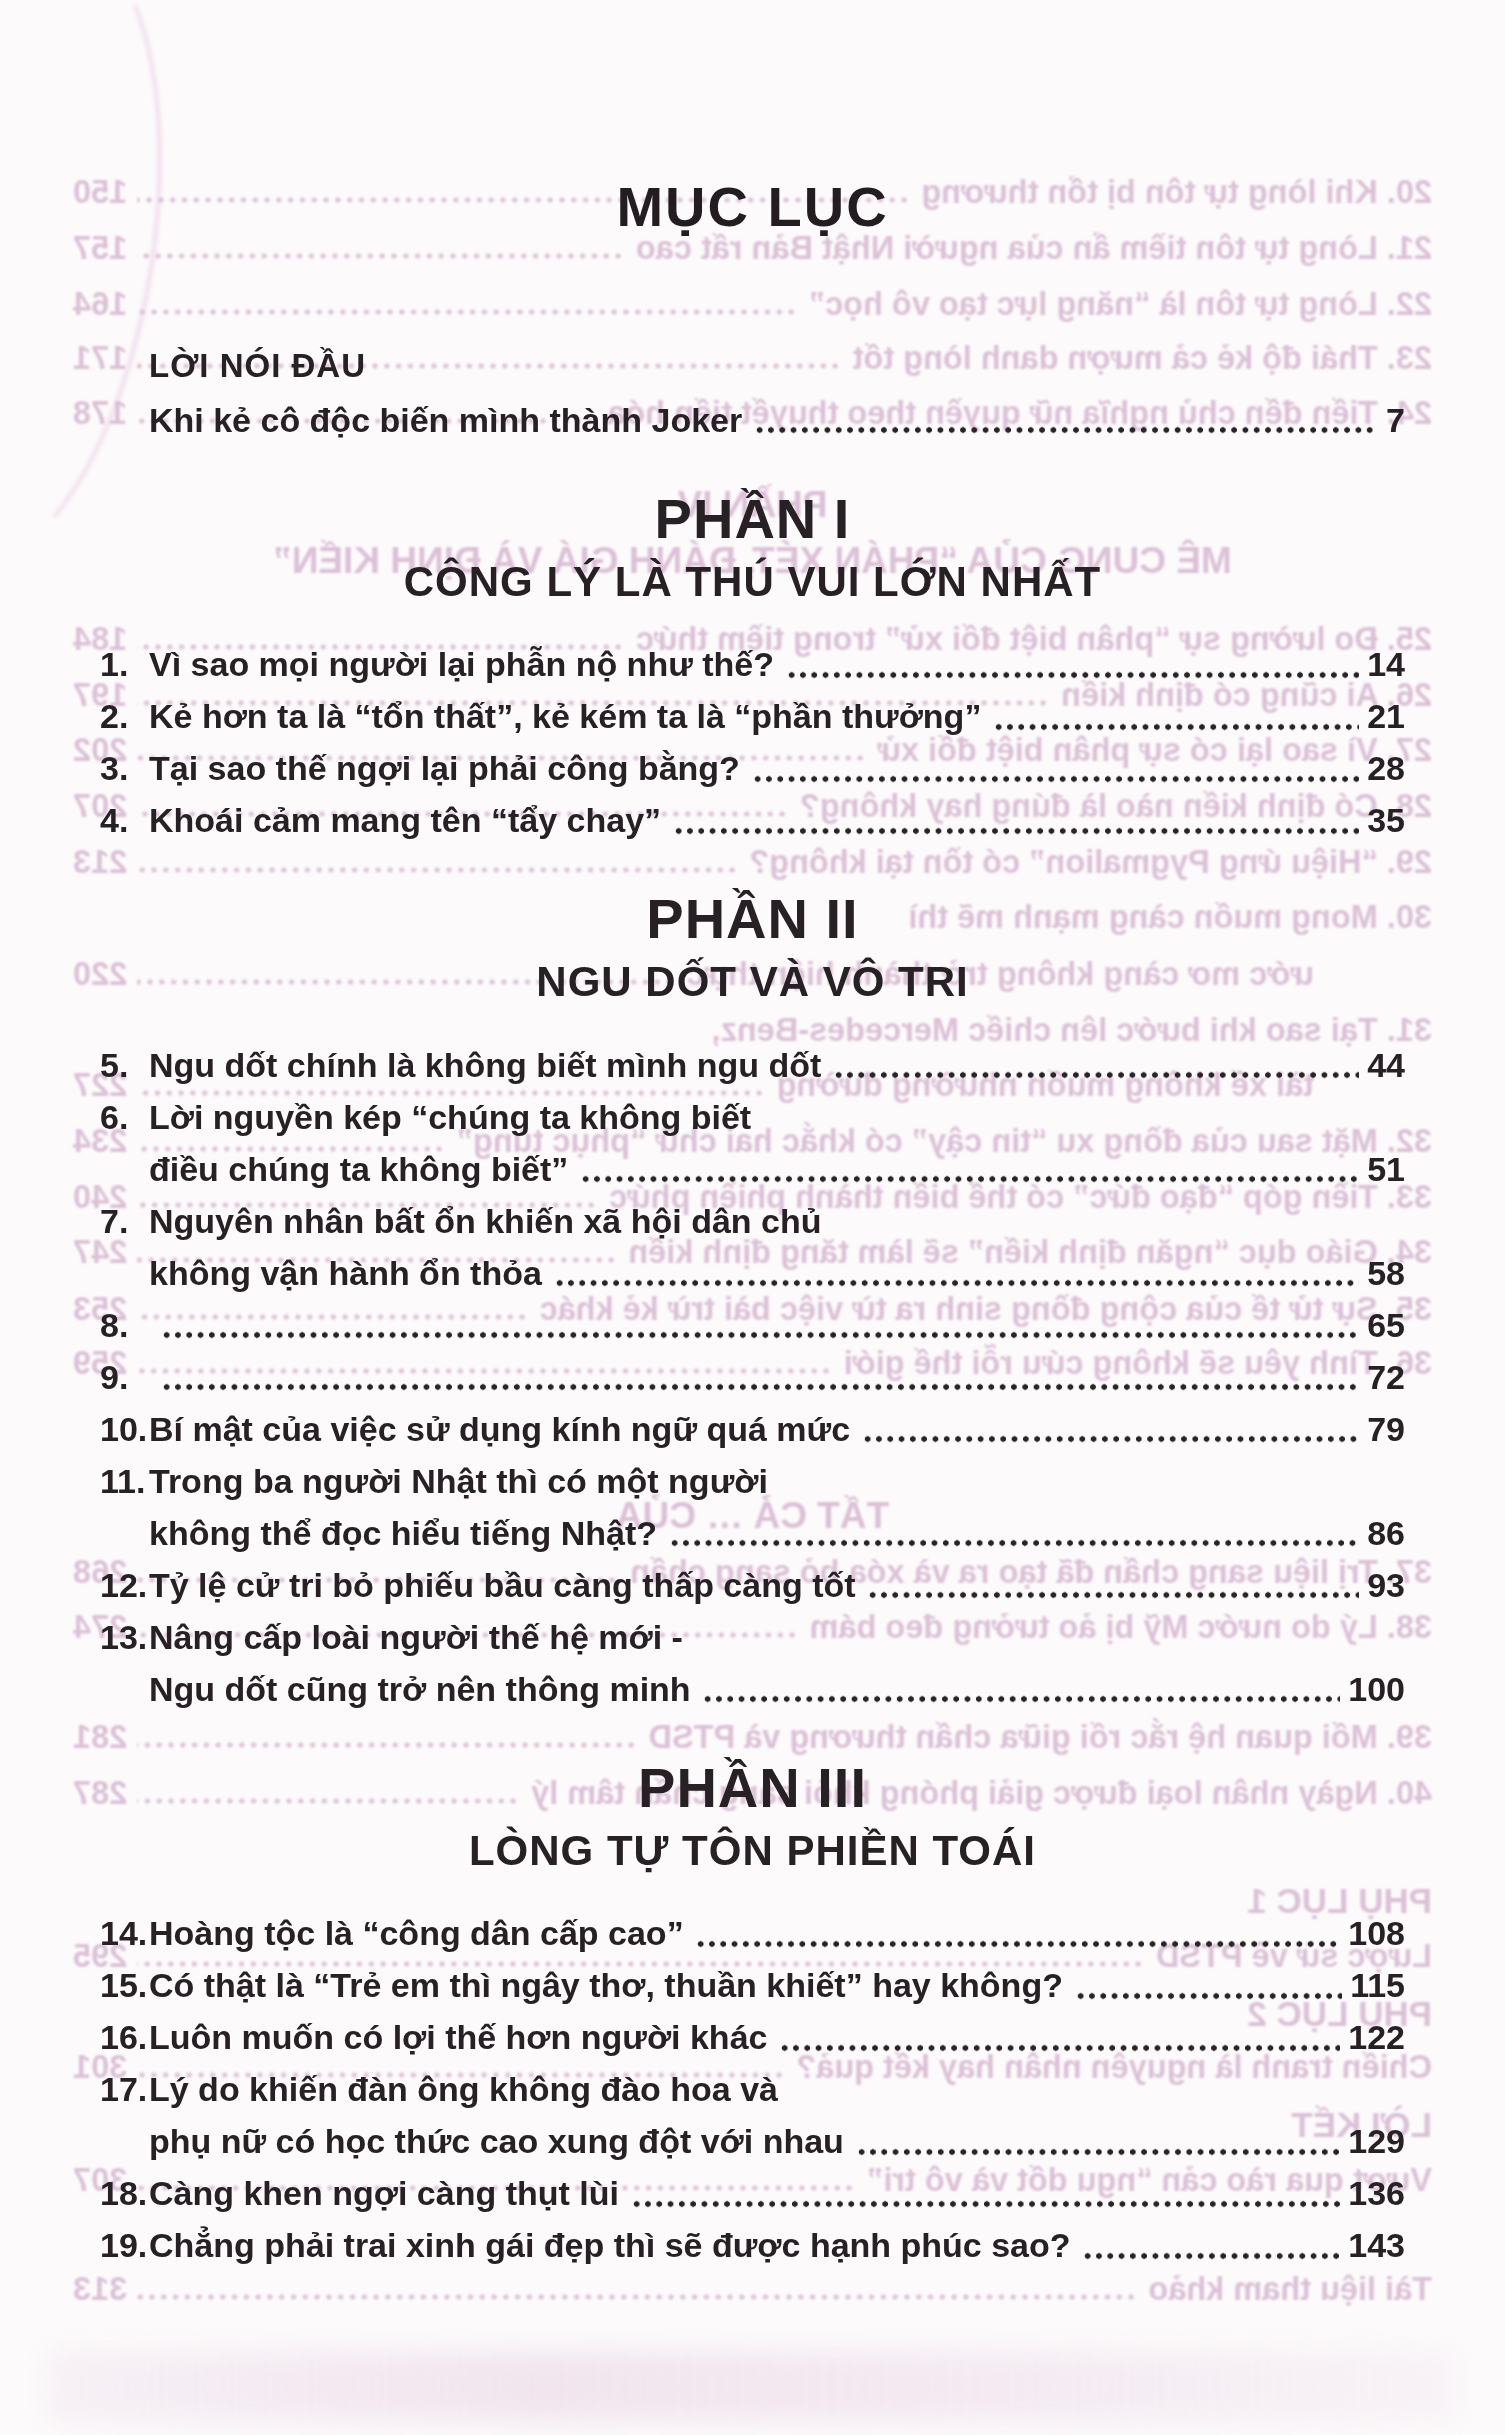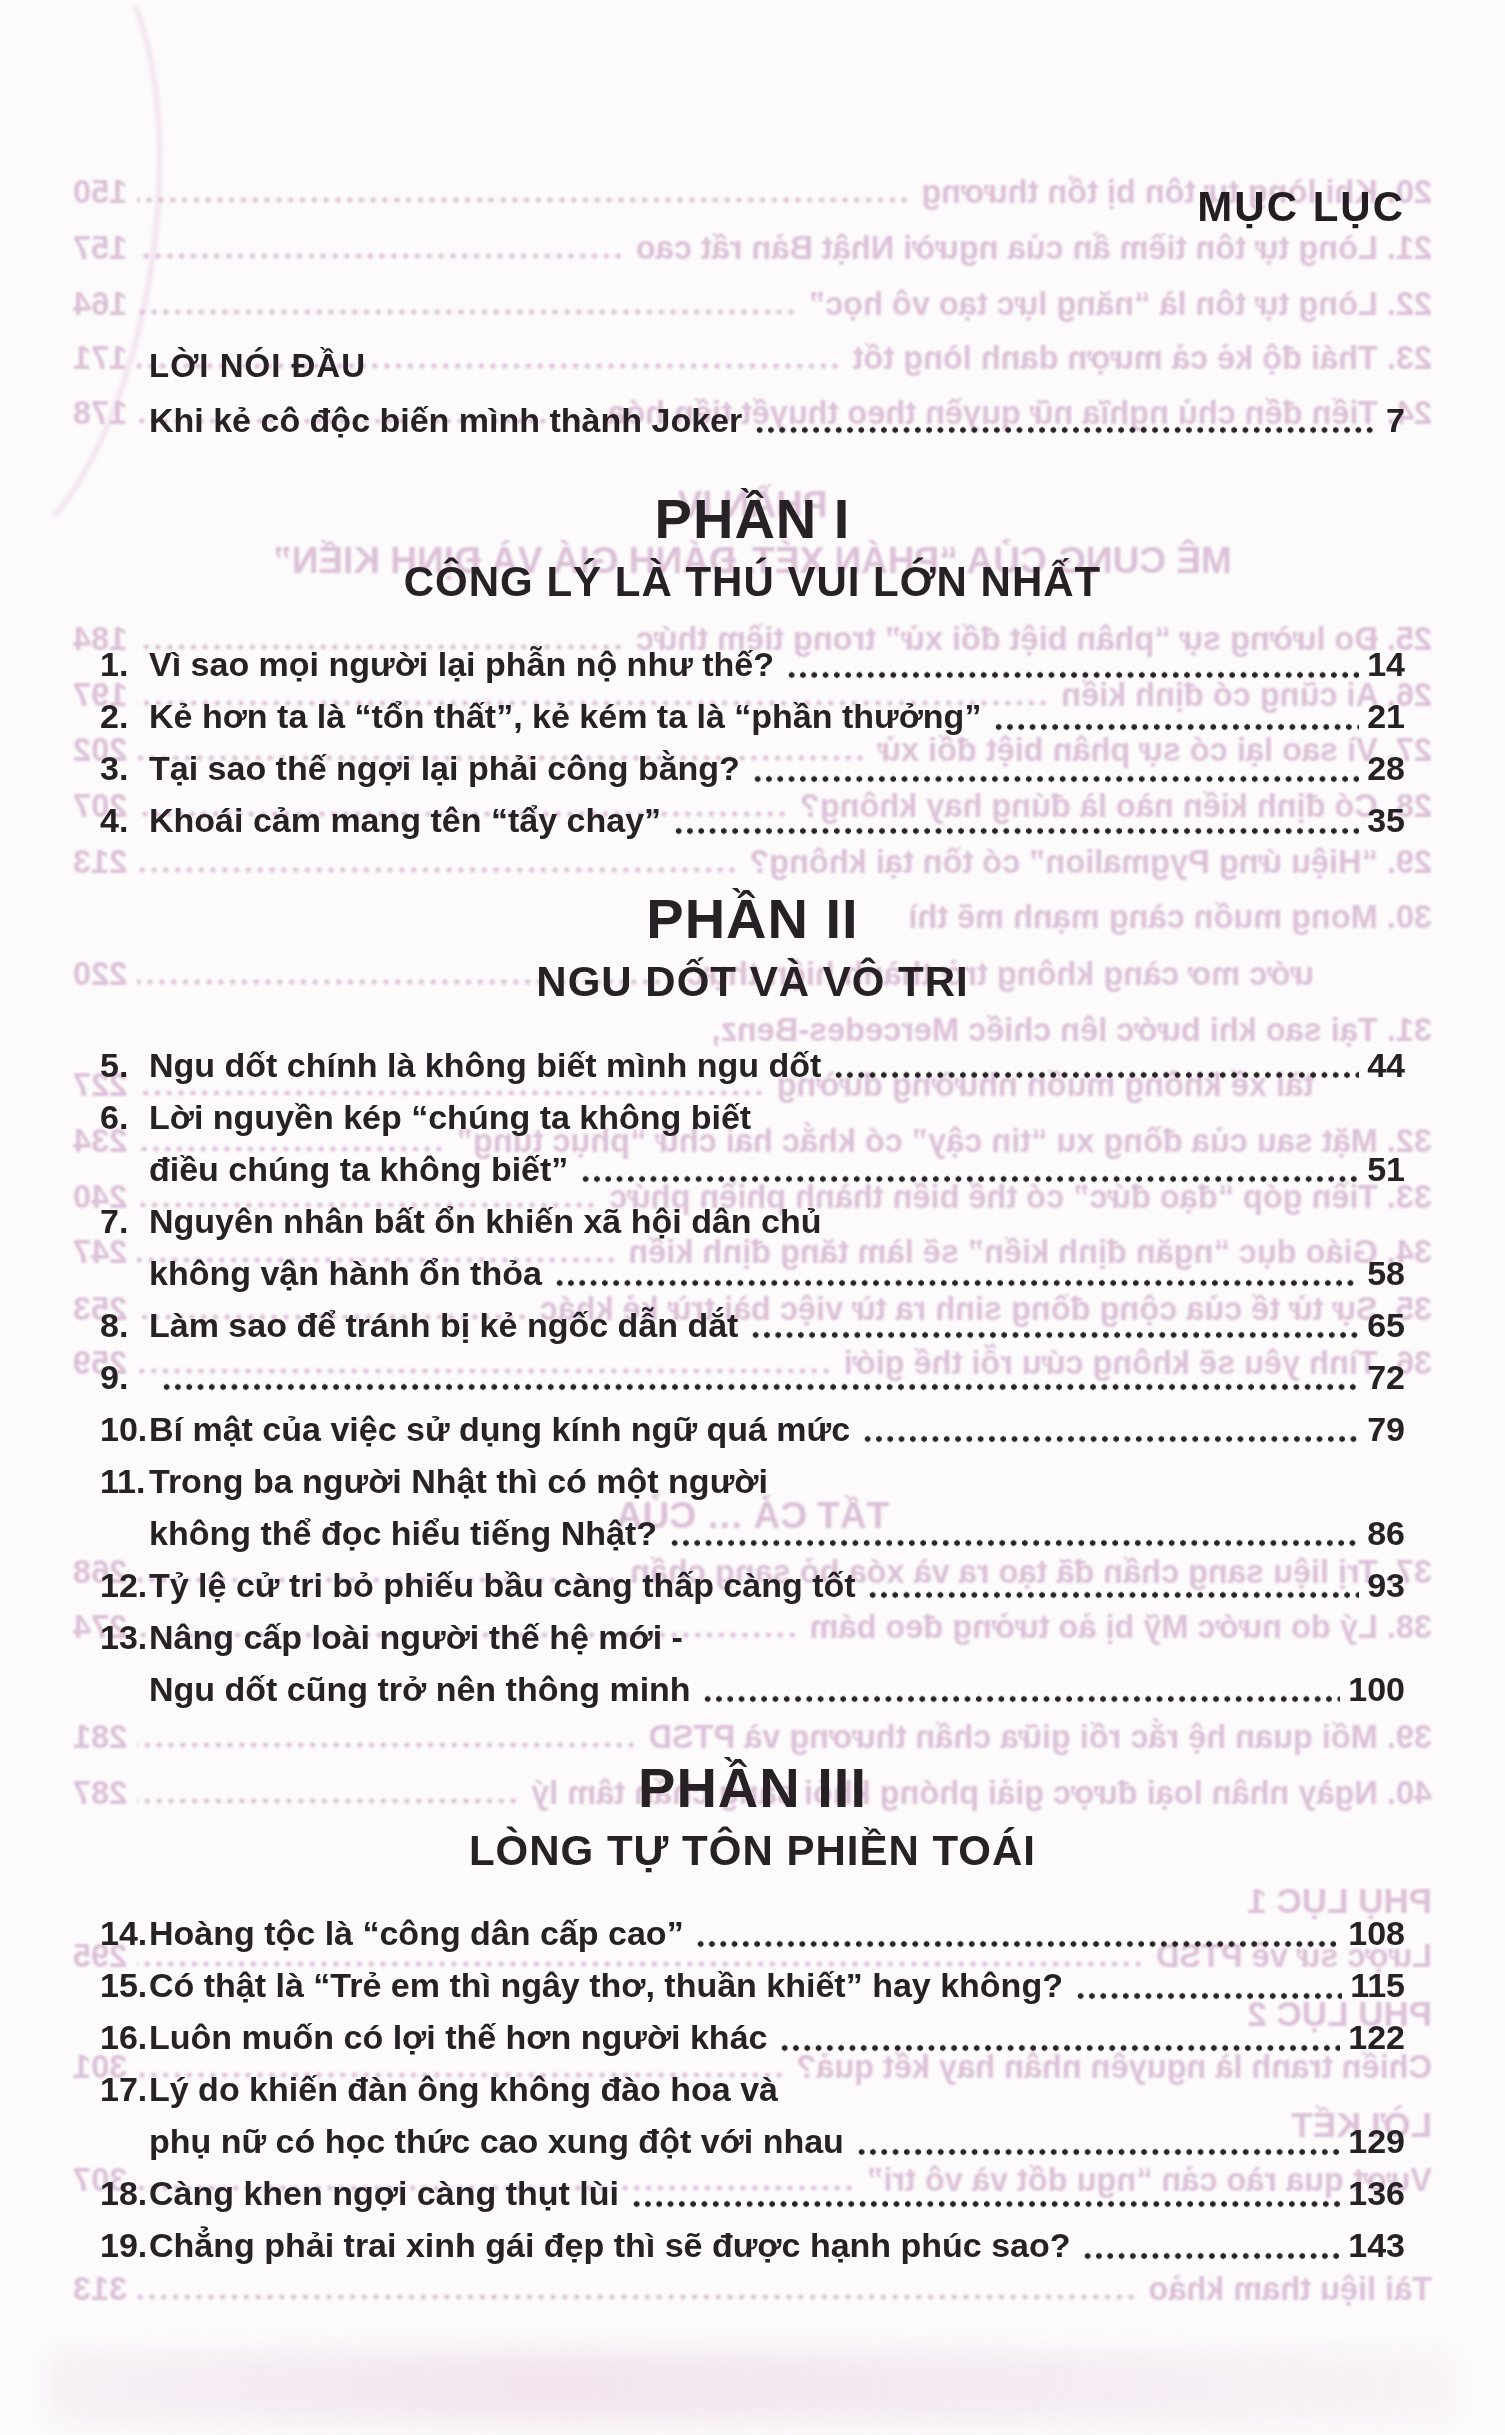--- a/index.html
+++ b/index.html
@@ -34,22 +34,22 @@
     transform:rotate(9deg);filter:blur(2px);
   }
   .bottom-haze{
     position:absolute;bottom:13.8px;left:49px;right:49px;height:69px;
     background:linear-gradient(90deg,rgba(226,196,220,.18),rgba(226,196,220,.4) 35%,rgba(226,196,220,.28) 70%,rgba(226,196,220,.12));
     filter:blur(12.8px);
   }
   
   .content{position:relative;z-index:2;padding:0 100px;}
   .toc-title{
-    padding-top:175px;text-align:right;
-    font-size:42px;line-height:63px;letter-spacing:2px;color:#231d21;
+    padding-top:175px;text-align:center;
+    font-size:56px;line-height:63px;letter-spacing:2px;color:#231d21;
   }
   .preface{margin-top:99px;padding-left:49px;}
   .preface-heading{font-size:33px;line-height:57px;letter-spacing:1px;}
   .entry-line{display:flex;align-items:flex-end;font-size:34px;line-height:52px;white-space:nowrap;}
   .entry-line .num{flex:0 0 49px;}
   .entry-line .txt{flex:0 0 auto;}
   .entry-line .cont-ind{padding-left:49px;}
   .leader{
     flex:1 1 auto;height:11.8px;margin:0 7.9px 9.9px 11.8px;align-self:flex-end;
     background-image:radial-gradient(circle,#2a2327 2.6px,rgba(0,0,0,0) 3.1px);
@@ -301,21 +301,20 @@
               </div>
               <div class="entry-line">
                 <span class="txt cont-ind">không vận hành ổn thỏa</span>
                 <span class="leader"></span>
                 <span class="pg">58</span>
               </div>
             </div>
             <div class="entry">
               <div class="entry-line">
                 <span class="num">8.</span>
-                <span class="txt">Làm sao để tránh bị kẻ ngốc dẫn dắt</span>
                 <span class="leader"></span>
                 <span class="pg">65</span>
               </div>
             </div>
             <div class="entry">
               <div class="entry-line">
                 <span class="num">9.</span>
                 <span class="leader"></span>
                 <span class="pg">72</span>
               </div>

